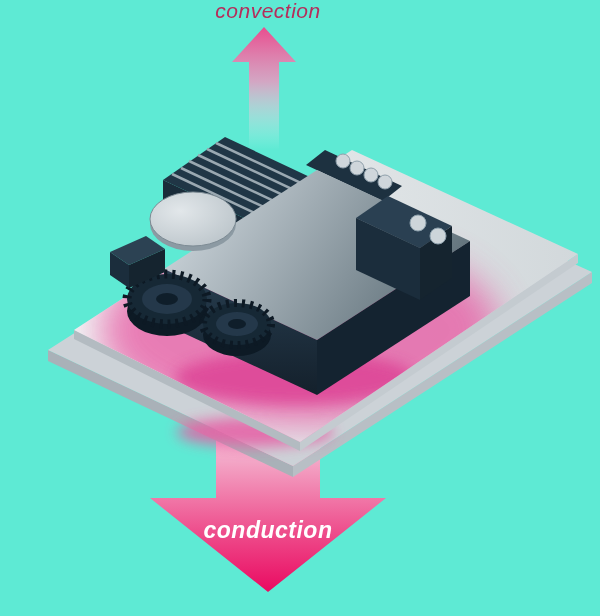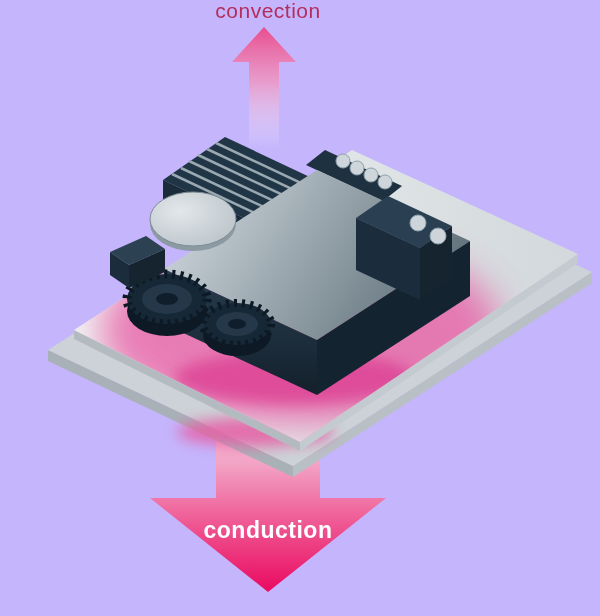--- a/index.html
+++ b/index.html
@@ -1,21 +1,22 @@
 <!DOCTYPE html>
 <html><head>
 <meta charset="utf-8">
 <style>
   html,body{margin:0;padding:0;background:#ffffff;}
   .stage{
     position:relative;
     width:600px;height:616px;
-    background:#c4b5fd;
+    background:#5eead4;
     overflow:hidden;
     font-family:"Liberation Sans", sans-serif;
+    font-style:italic;
   }
   svg{display:block;}
   text{font-family:"Liberation Sans", sans-serif;}
   .label-top{font-size:21px;letter-spacing:.5px;}
   .label-bottom{font-size:23px;font-weight:bold;letter-spacing:.5px;}
 </style>
 </head>
 <body>
 
 <div class="stage">

